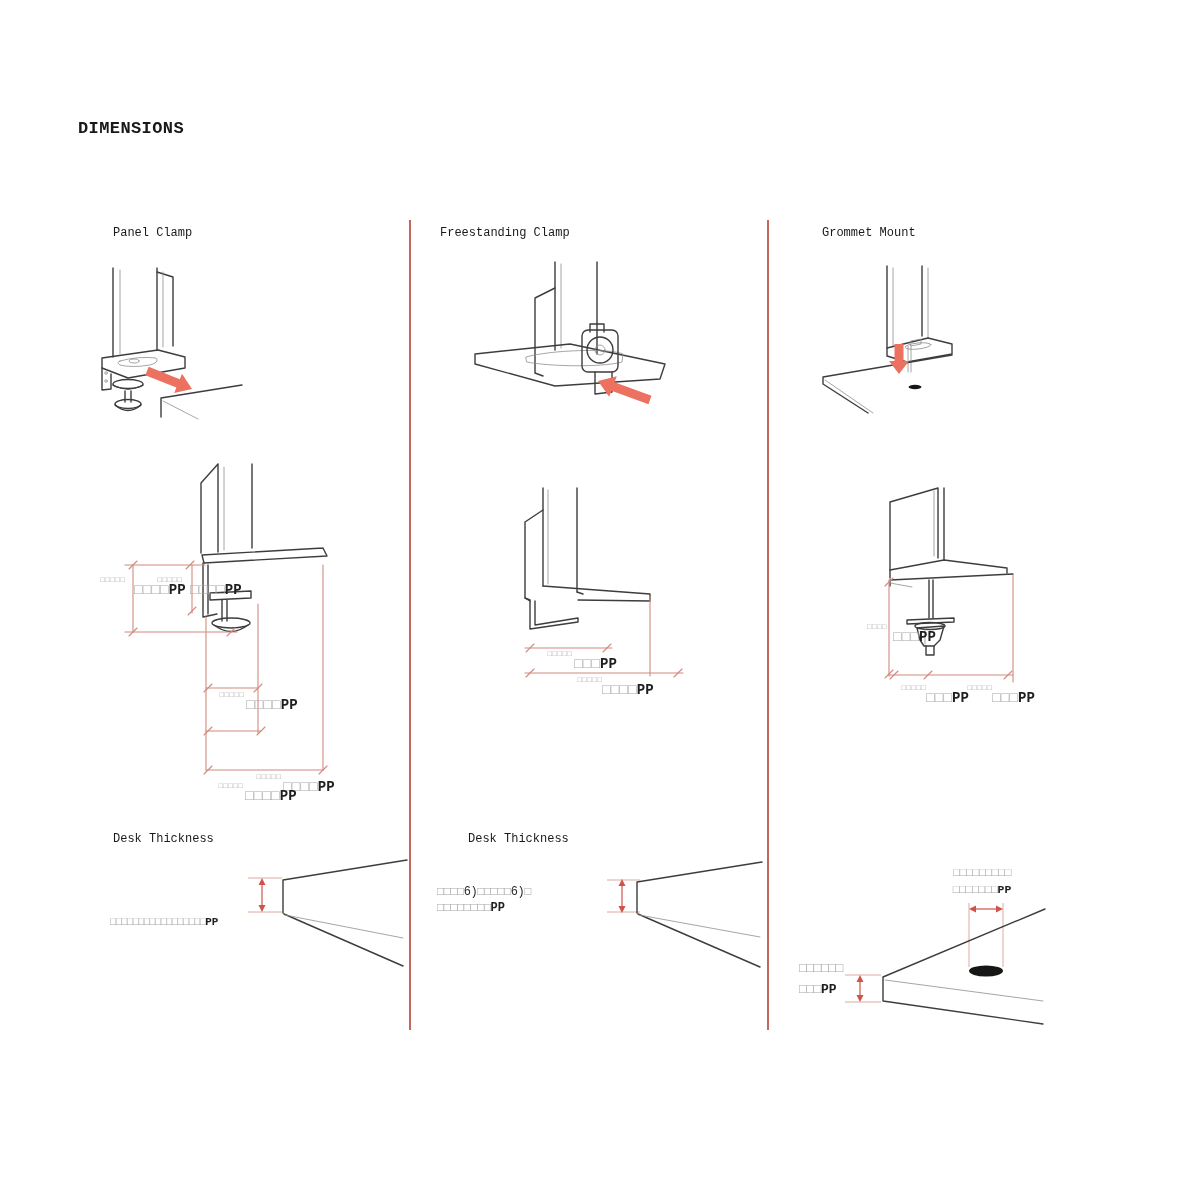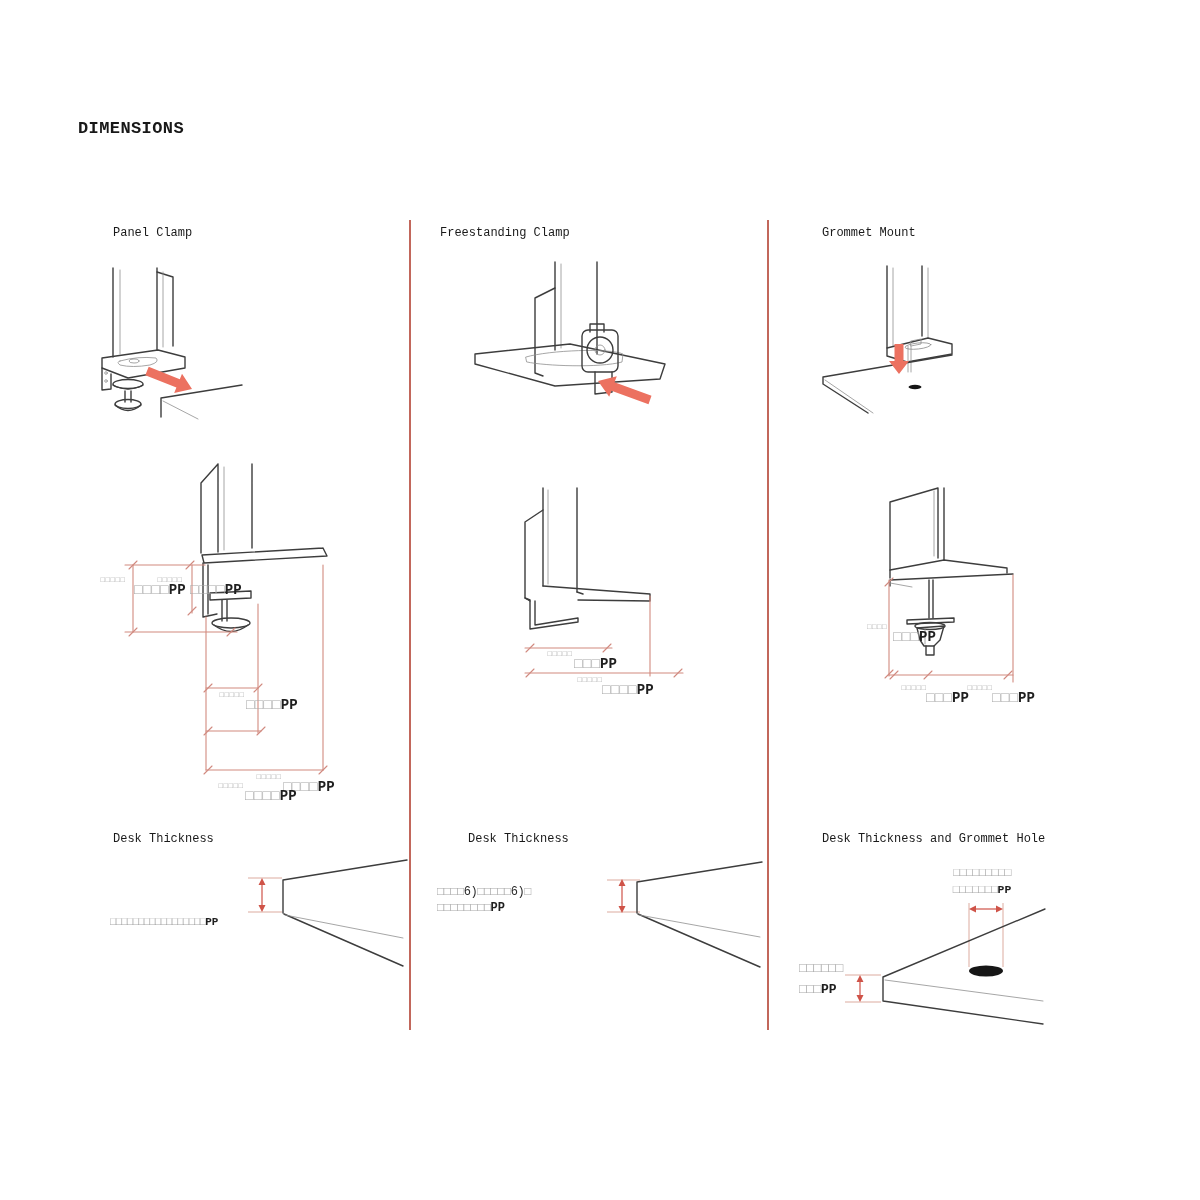--- a/index.html
+++ b/index.html
@@ -197,21 +197,20 @@
     <div class="l1">□□□□□</div>
     <div class="l2"><span>□□□</span><span class="pp">PP</span></div>
   </div>
   <div class="dim-label" style="left:952px;top:684px;width:56px;">
     <div class="l1">□□□□□</div>
     <div class="l2"><span>□□□</span><span class="pp">PP</span></div>
   </div>
 
   <div class="abs col-header" style="left:113px;top:832px;">Desk Thickness</div>
   <div class="abs col-header" style="left:468px;top:832px;">Desk Thickness</div>
-  <div class="abs col-header" style="left:822px;top:832px;">Desk Thickness and Grommet Hole</div>
 
   <svg class="abs" style="left:100px;top:855px;" width="310" height="120" viewBox="0 0 310 120">
     <path class="redext" d="M148,23 H182 M148,57 H182"></path>
     <path class="redln" d="M162,29 V51"></path>
     <path class="redhead" d="M162,23 L158.5,30 H165.5 Z M162,57 L158.5,50 H165.5 Z"></path>
     <path class="ink" d="M183,25 L307,5 M183,25 V58 M184,59 L303,111"></path>
     <path class="thin" d="M185,60 L303,83"></path>
   </svg>
   <div class="desk-label dt1" style="left:110px;top:888px;margin-top:28px;">
     <span>□□□□□□□□□□□□□□□□□</span><span class="pp">PP</span>

